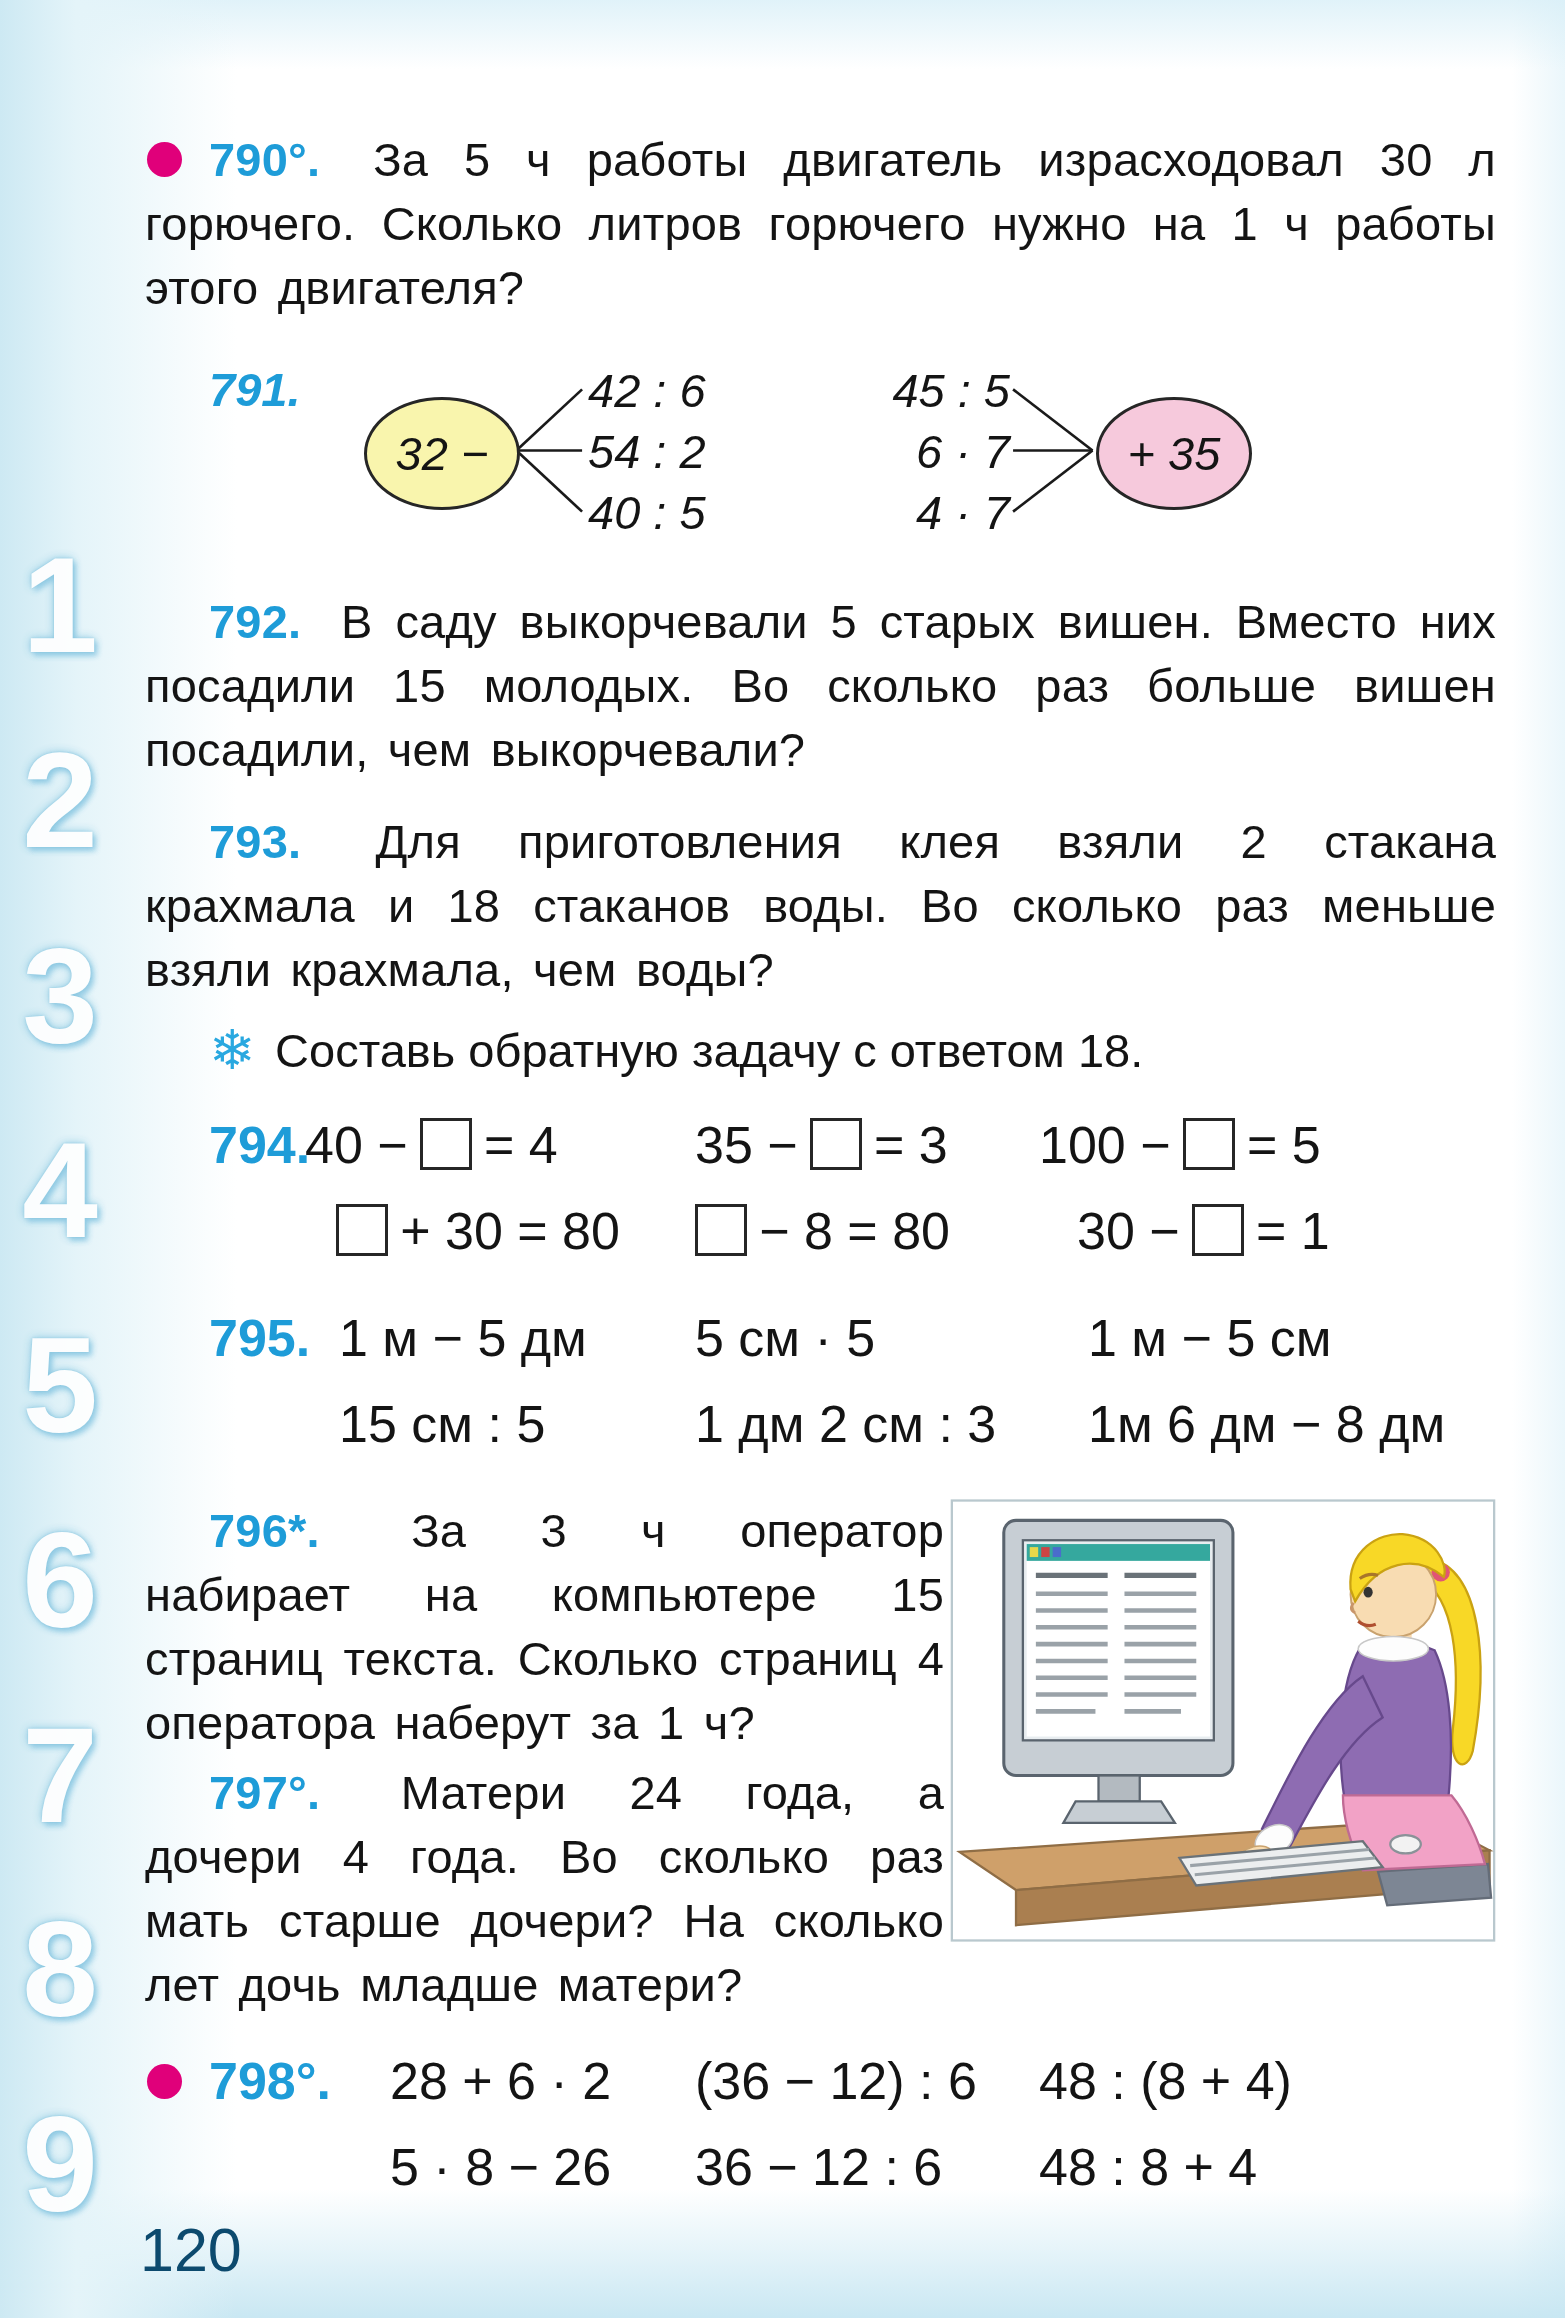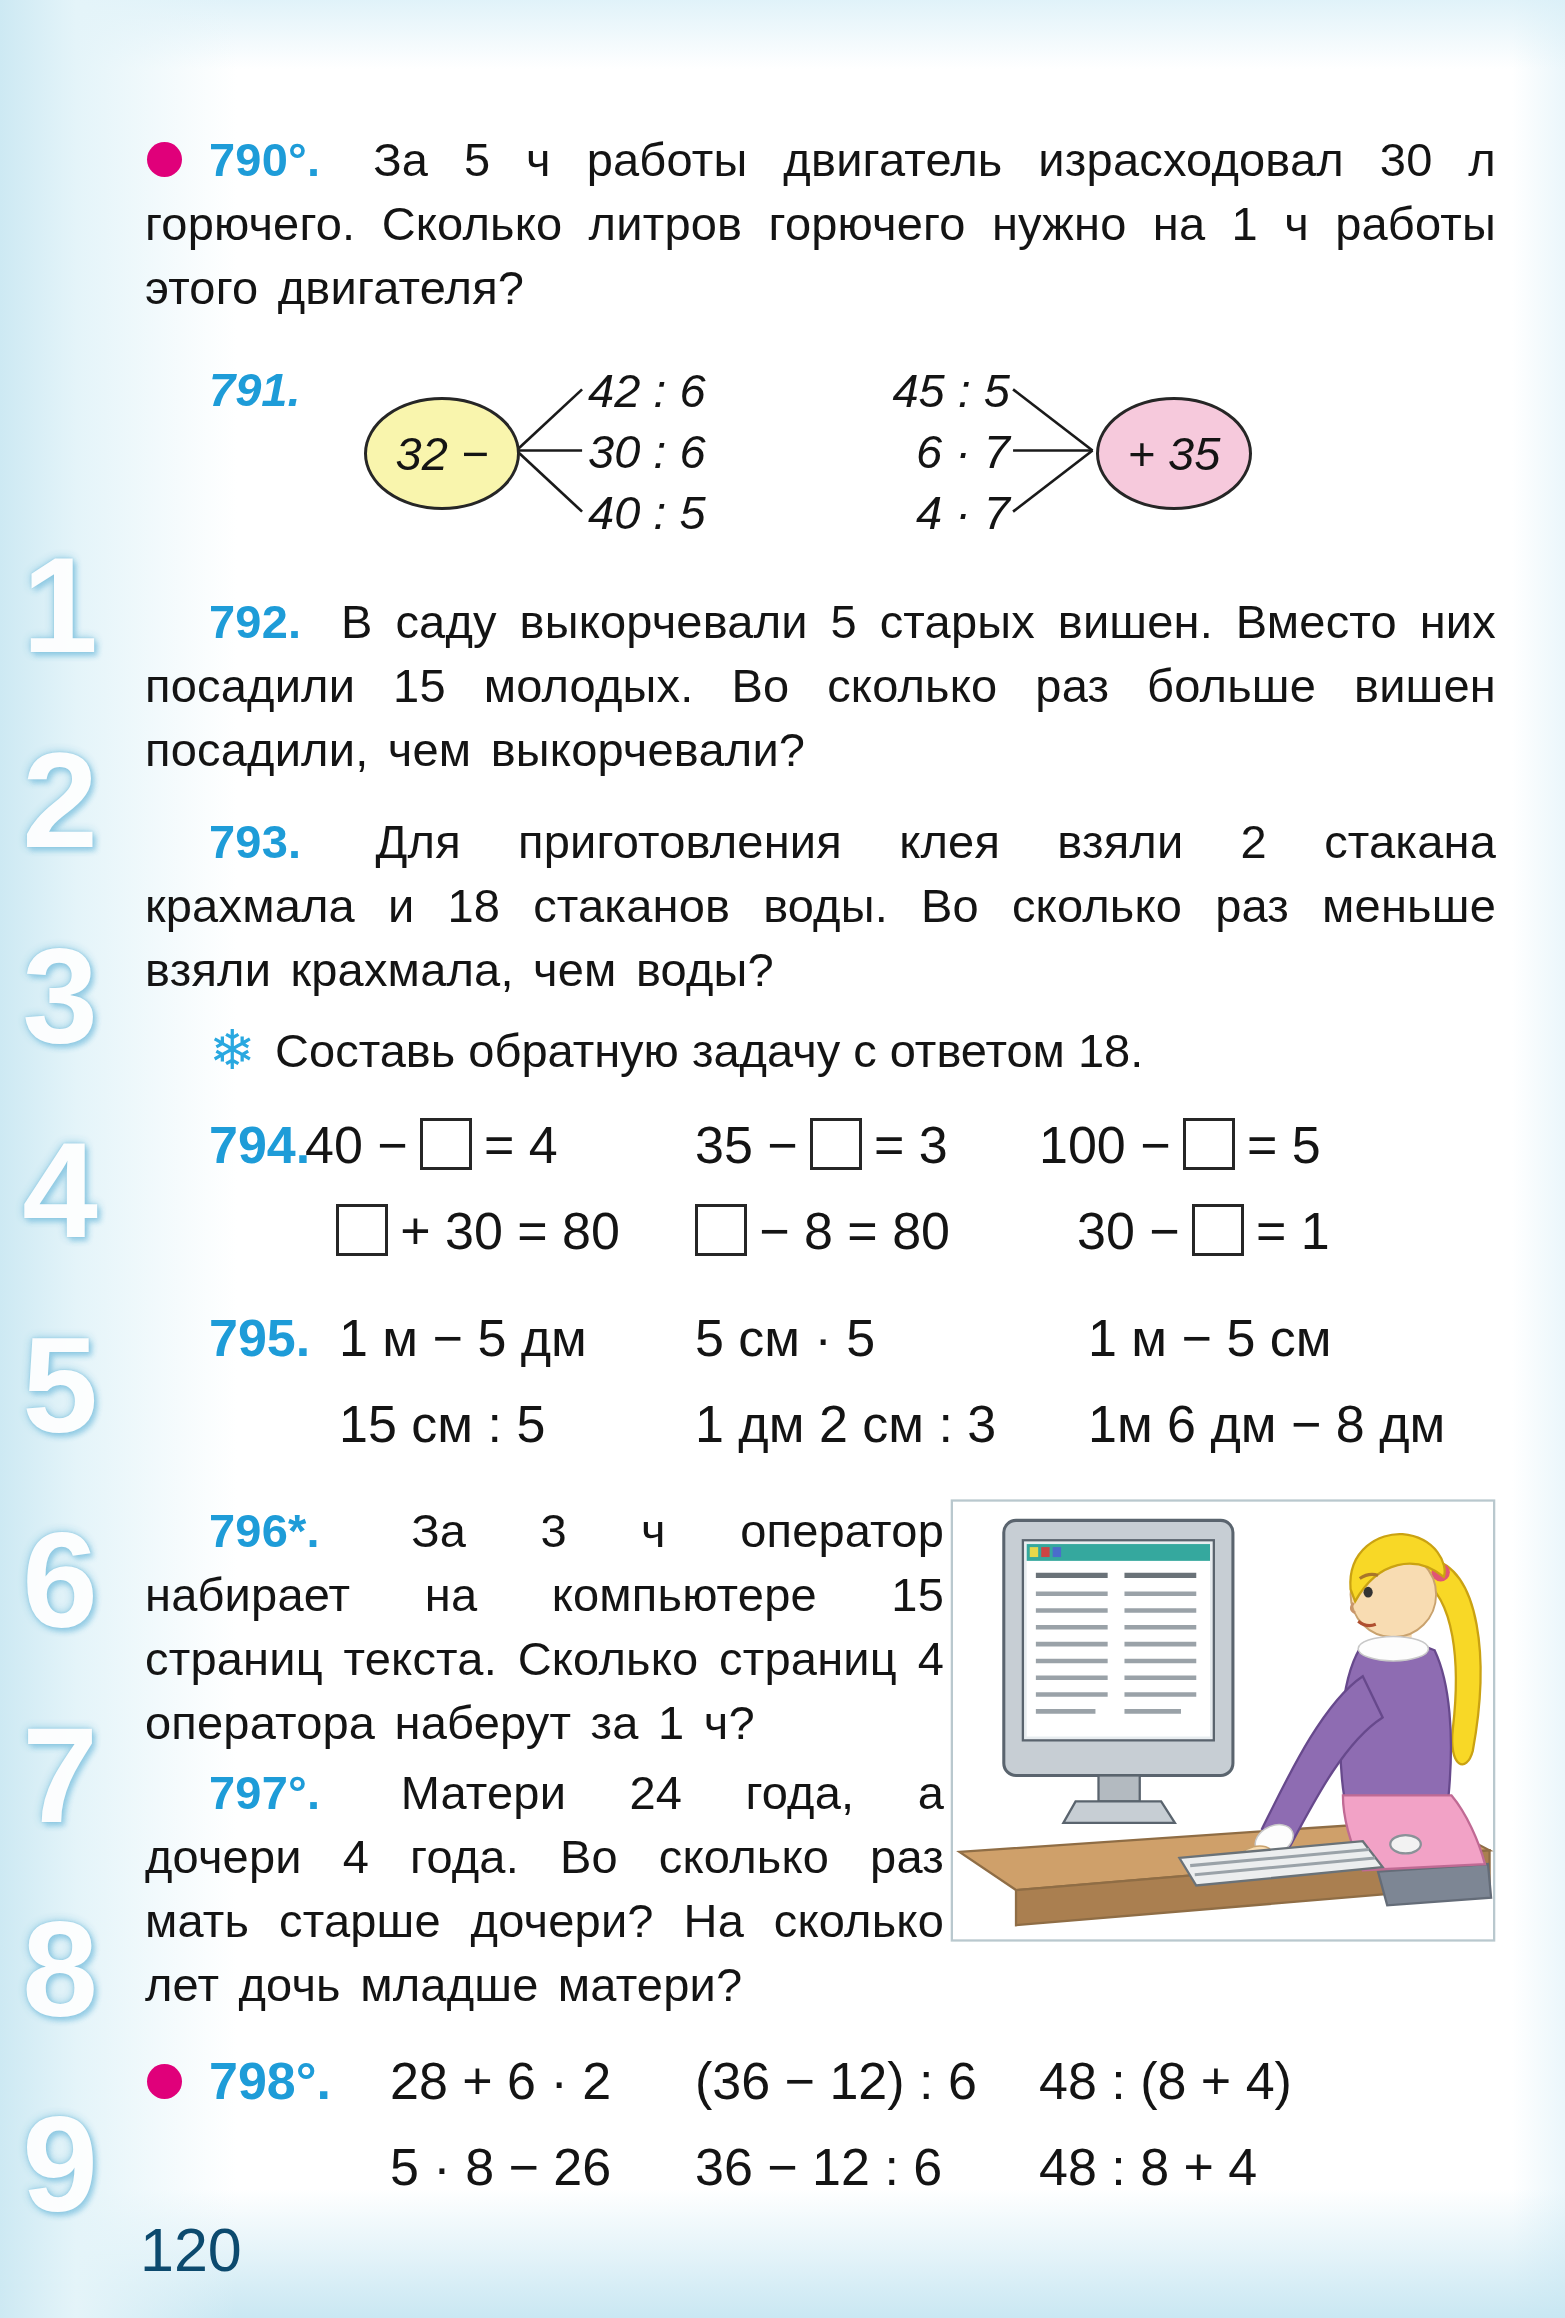--- a/index.html
+++ b/index.html
@@ -89,21 +89,21 @@
       <line x1="486" y1="126" x2="572" y2="46" stroke="#1a1a1a" stroke-width="3.5"></line>
       <line x1="486" y1="126" x2="572" y2="126" stroke="#1a1a1a" stroke-width="3.5"></line>
       <line x1="486" y1="126" x2="572" y2="206" stroke="#1a1a1a" stroke-width="3.5"></line>
       <line x1="1136" y1="46" x2="1240" y2="126" stroke="#1a1a1a" stroke-width="3.5"></line>
       <line x1="1136" y1="126" x2="1240" y2="126" stroke="#1a1a1a" stroke-width="3.5"></line>
       <line x1="1136" y1="206" x2="1240" y2="126" stroke="#1a1a1a" stroke-width="3.5"></line>
     </svg>
     <span class="p-num diag-num">791.</span>
     <div class="oval oval-yellow">32 −</div>
     <div class="expr" style="left:443px; top:6.1px">42 : 6</div>
-    <div class="expr" style="left:443px; top:67px">30 : 6</div>
+    <div class="expr" style="left:443px; top:67px">54 : 2</div>
     <div class="expr" style="left:443px; top:128px">40 : 5</div>
     <div class="expr rgt" style="left:715px; top:6.1px">45 : 5</div>
     <div class="expr rgt" style="left:715px; top:67px">6 · 7</div>
     <div class="expr rgt" style="left:715px; top:128px">4 · 7</div>
     <div class="oval oval-pink">+ 35</div>
   </div>
 
   <p class="para indent" style="margin-top:43px">
     <span class="p-num">792.</span>
     <span>В саду выкорчевали 5 старых вишен. Вместо них посадили 15 молодых. Во сколько раз больше вишен посадили, чем выкорчевали?</span>

